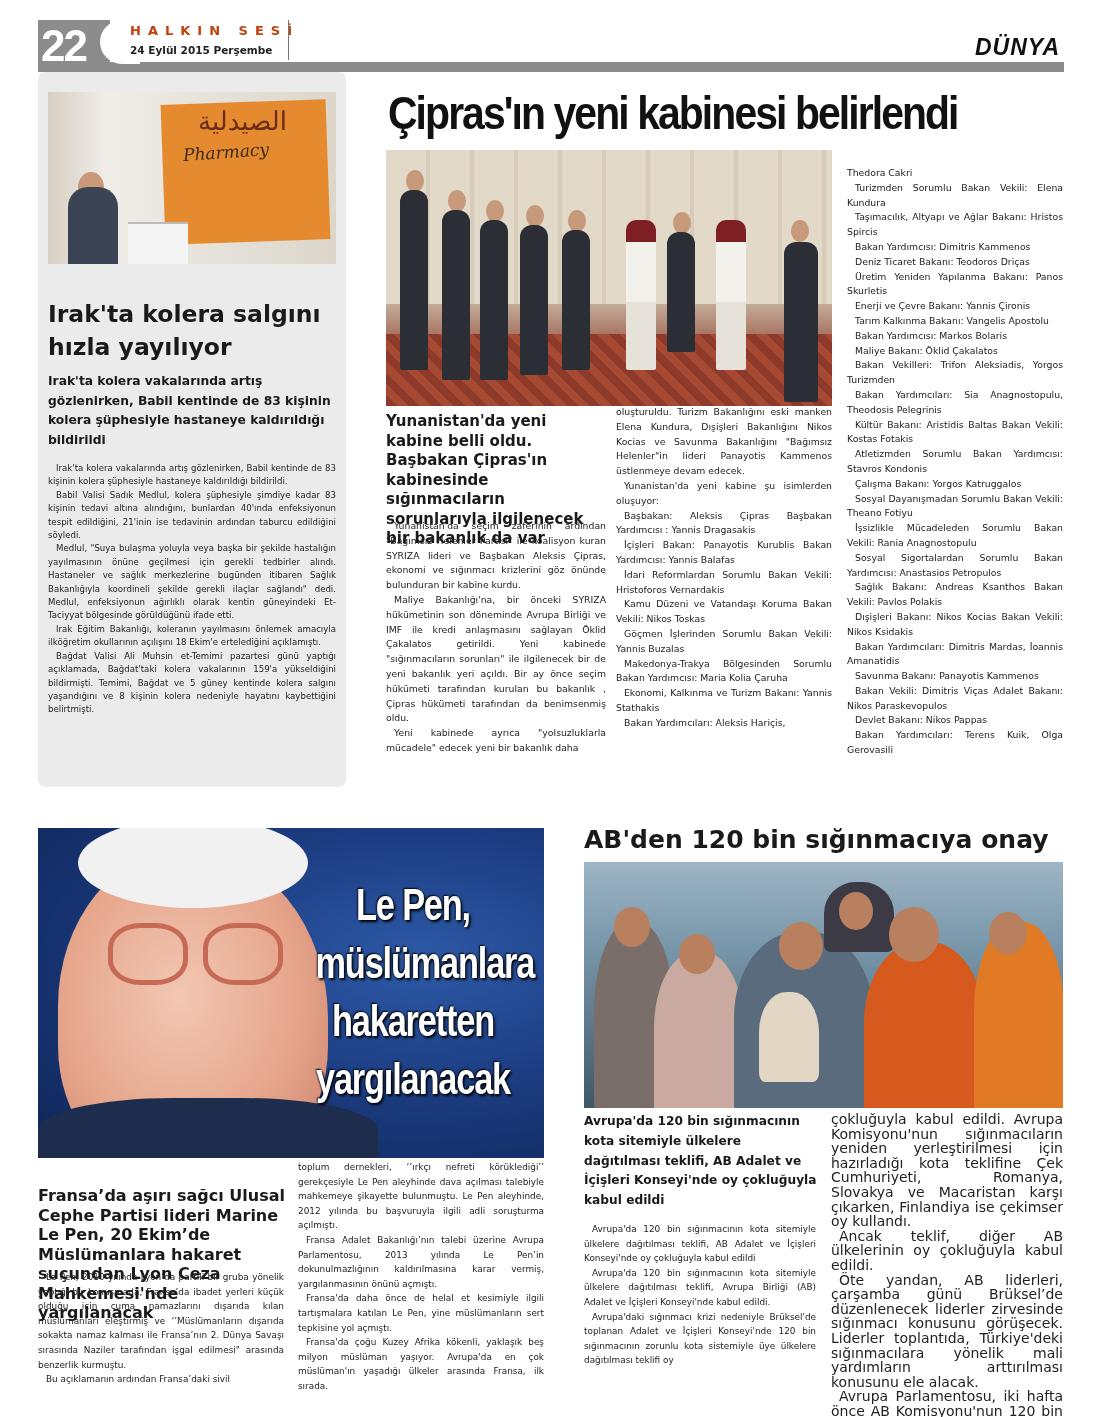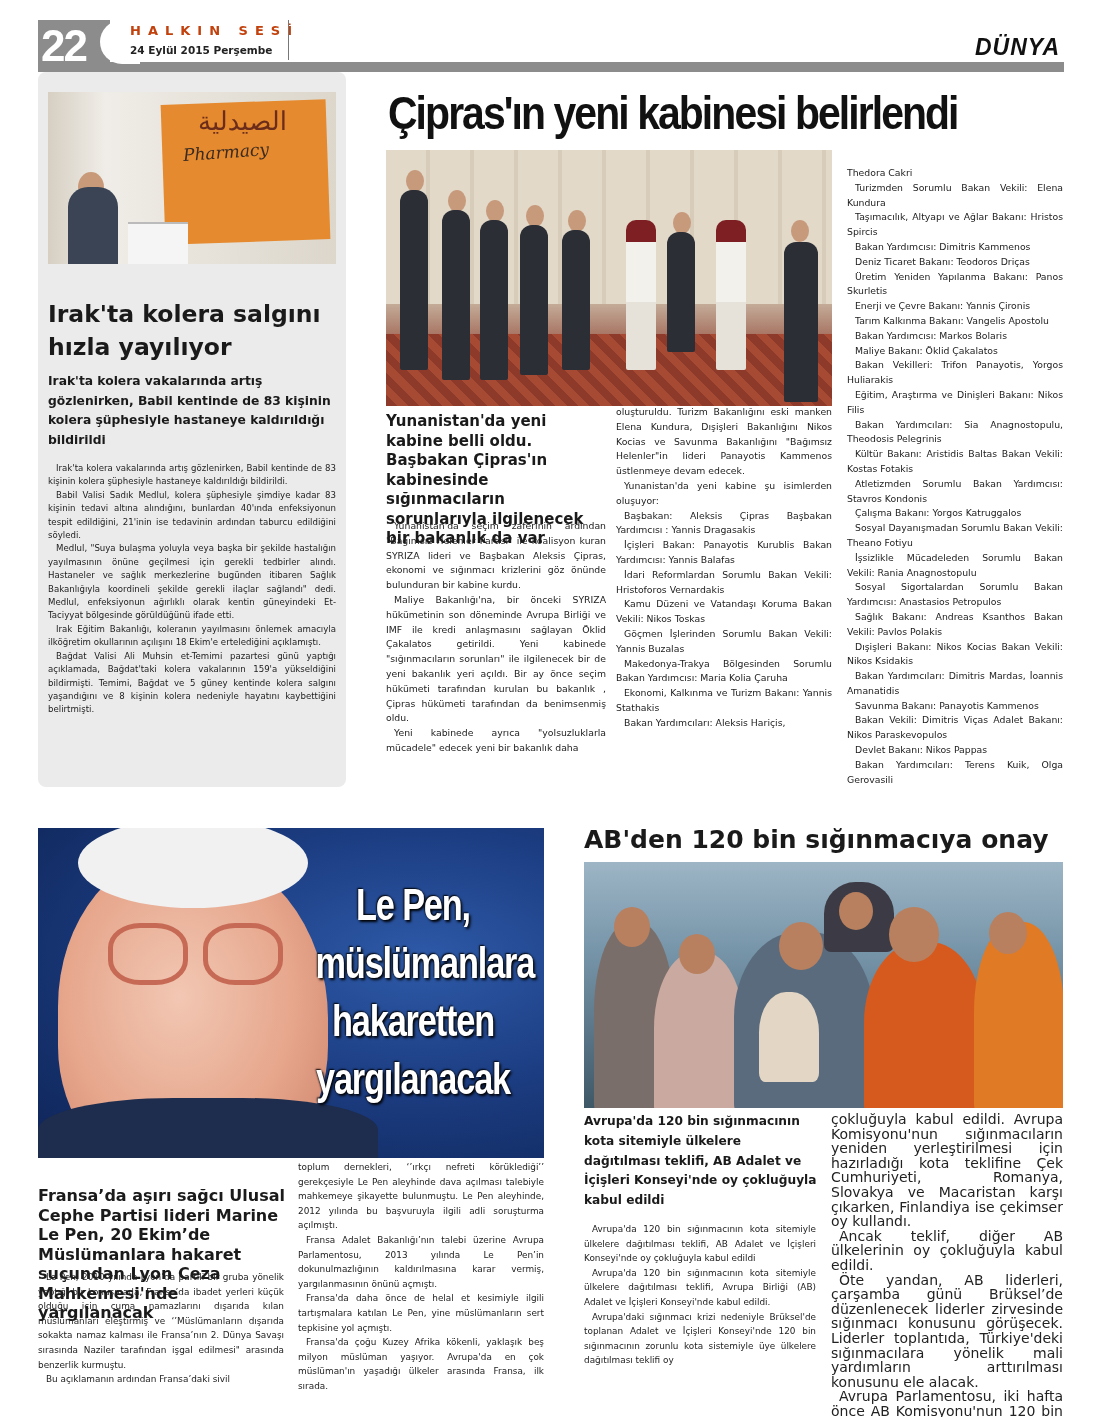--- a/index.html
+++ b/index.html
@@ -177,22 +177,21 @@
   <p class="noind">Thedora Cakri</p>
   <p>Turizmden Sorumlu Bakan Vekili: Elena Kundura</p>
   <p>Taşımacılık, Altyapı ve Ağlar Bakanı: Hristos Spircis</p>
   <p>Bakan Yardımcısı: Dimitris Kammenos</p>
   <p>Deniz Ticaret Bakanı: Teodoros Driças</p>
   <p>Üretim Yeniden Yapılanma Bakanı: Panos Skurletis</p>
   <p>Enerji ve Çevre Bakanı: Yannis Çironis</p>
   <p>Tarım Kalkınma Bakanı: Vangelis Apostolu</p>
   <p>Bakan Yardımcısı: Markos Bolaris</p>
   <p>Maliye Bakanı: Öklid Çakalatos</p>
-  <p>Bakan Vekilleri: Trifon Panayotis, Yorgos Huliarakis</p>
-  <p>Eğitim, Araştırma ve Dinişleri Bakanı: Nikos Filis</p>
+  <p>Bakan Vekilleri: Trifon Aleksiadis, Yorgos Turizmden</p>
   <p>Bakan Yardımcıları: Sia Anagnostopulu, Theodosis Pelegrinis</p>
   <p>Kültür Bakanı: Aristidis Baltas Bakan Vekili: Kostas Fotakis</p>
   <p>Atletizmden Sorumlu Bakan Yardımcısı: Stavros Kondonis</p>
   <p>Çalışma Bakanı: Yorgos Katruggalos</p>
   <p>Sosyal Dayanışmadan Sorumlu Bakan Vekili: Theano Fotiyu</p>
   <p>İşsizlikle Mücadeleden Sorumlu Bakan Vekili: Rania Anagnostopulu</p>
   <p>Sosyal Sigortalardan Sorumlu Bakan Yardımcısı: Anastasios Petropulos</p>
   <p>Sağlık Bakanı: Andreas Ksanthos Bakan Vekili: Pavlos Polakis</p>
   <p>Dışişleri Bakanı: Nikos Kocias Bakan Vekili: Nikos Ksidakis</p>
   <p>Bakan Yardımcıları: Dimitris Mardas, İoannis Amanatidis</p>

